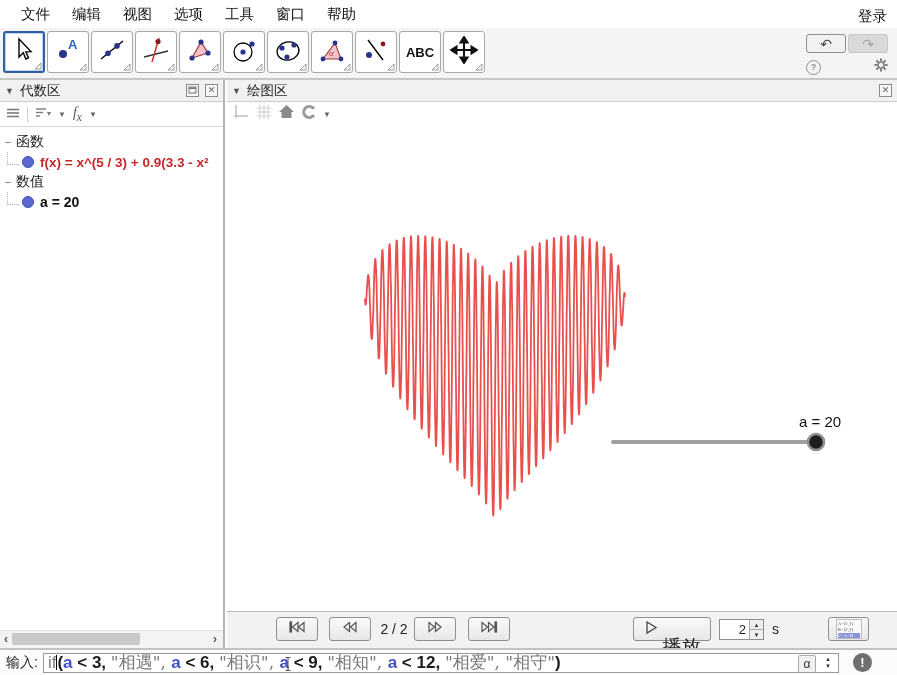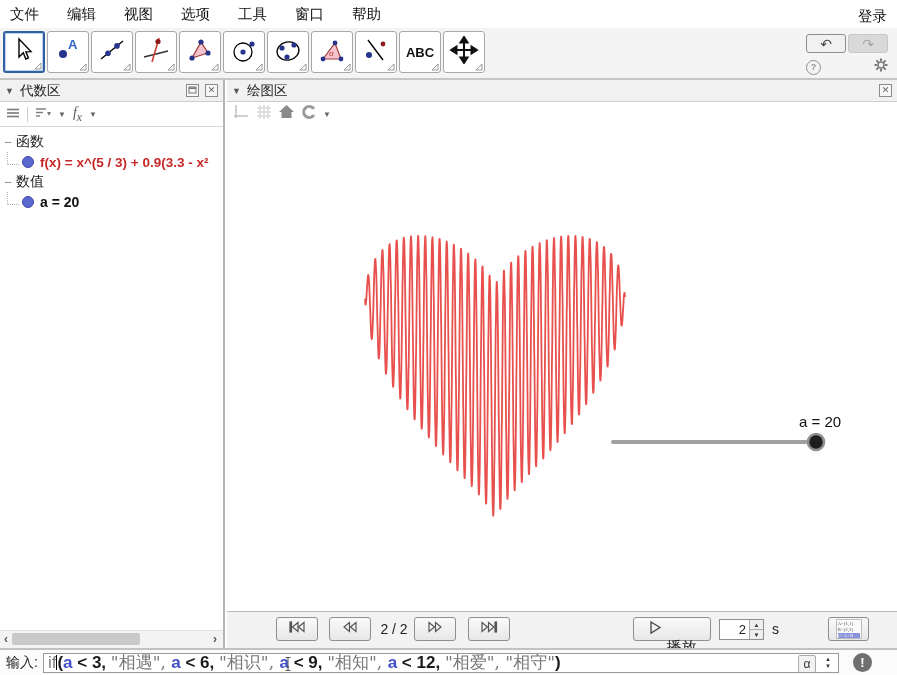--- a/index.html
+++ b/index.html
@@ -1,21 +1,21 @@
 <!DOCTYPE html>
 <html><head>
 <meta charset="utf-8">
 <style>
   html,body{margin:0;padding:0;background:#e9e9e9;}
   .app{position:relative;width:897px;height:675px;background:#fff;
        font-family:"Liberation Sans","DejaVu Sans",sans-serif;overflow:hidden;
        -webkit-font-smoothing:antialiased;}
   
   .menubar{position:absolute;top:0;left:0;right:0;height:28px;background:#fff;
-           display:flex;align-items:center;padding-left:10px;gap:28px;font-size:14.5px;color:#111;}
+           display:flex;align-items:center;padding-left:21px;gap:22px;font-size:14.5px;color:#111;}
   .menubar .mi{cursor:default;}
   .login{position:absolute;right:10px;top:7px;font-size:14.5px;color:#111;}
   
   .toolbar{position:absolute;top:28px;left:0;right:0;height:52px;background:#f4f4f4;
            border-bottom:2px solid #c6c6c6;box-sizing:border-box;}
   .tools{position:absolute;left:3px;top:3px;display:flex;gap:2px;}
   .toolbtn{width:42px;height:42px;background:#fff;border:1px solid #a9a9a9;border-radius:3px;
            position:relative;display:flex;align-items:center;justify-content:center;box-sizing:border-box;}
   .toolbtn.selected{border:2px solid #33609f;box-shadow:0 0 0 1px #bcd2ec inset;}
   .corner{position:absolute;right:1px;bottom:1px;line-height:0;}
@@ -59,21 +59,21 @@
   .hs-thumb{position:absolute;left:12px;top:2px;width:128px;height:12px;background:#c9c9c9;border-radius:2px;}
   
   .canvas{position:absolute;top:46px;left:0;right:0;bottom:36px;background:#fff;overflow:hidden;}
   .slider-label{position:absolute;left:572px;top:287px;font-size:15px;color:#111;}
   
   .navbar{position:absolute;left:0;right:0;bottom:0;height:36px;background:#f2f2f2;border-top:1px solid #b9b9b9;}
   .nbtn{position:absolute;top:5px;height:24px;background:linear-gradient(#fafafa,#e7e7e7);
         border:1px solid #8f8f8f;border-radius:3px;display:flex;align-items:center;justify-content:center;
         box-sizing:border-box;}
   .steplabel{position:absolute;top:9px;left:146px;width:42px;text-align:center;font-size:14px;color:#222;}
-  .playtxt{font-size:15px;color:#222;margin-left:5px;margin-top:36px;}
+  .playtxt{font-size:19px;color:#222;margin-left:5px;margin-top:36px;}
   .spinner{position:absolute;top:7px;left:492px;width:45px;height:21px;border:1px solid #8f8f8f;background:#fff;
            box-sizing:border-box;display:flex;}
   .spin-val{flex:1;font-size:13px;color:#222;display:flex;align-items:center;justify-content:flex-end;padding-right:3px;}
   .spin-btns{width:13px;border-left:1px solid #aaa;display:flex;flex-direction:column;}
   .spin-up,.spin-dn{flex:1;display:flex;align-items:center;justify-content:center;font-size:6px;color:#333;background:#efefef;}
   .spin-up{border-bottom:1px solid #aaa;}
   .sec-unit{position:absolute;top:9px;left:545px;font-size:14px;color:#222;}
   .proto-ic{width:26px;height:20px;background:#fafafa;border:1px solid #bdbdbd;box-sizing:border-box;
             font-size:5px;line-height:6px;color:#555;font-family:"Liberation Serif",serif;overflow:hidden;text-align:left;padding:1px;}
   .proto-ic .hl{background:#8892d8;color:#fff;display:block;height:5px;}

